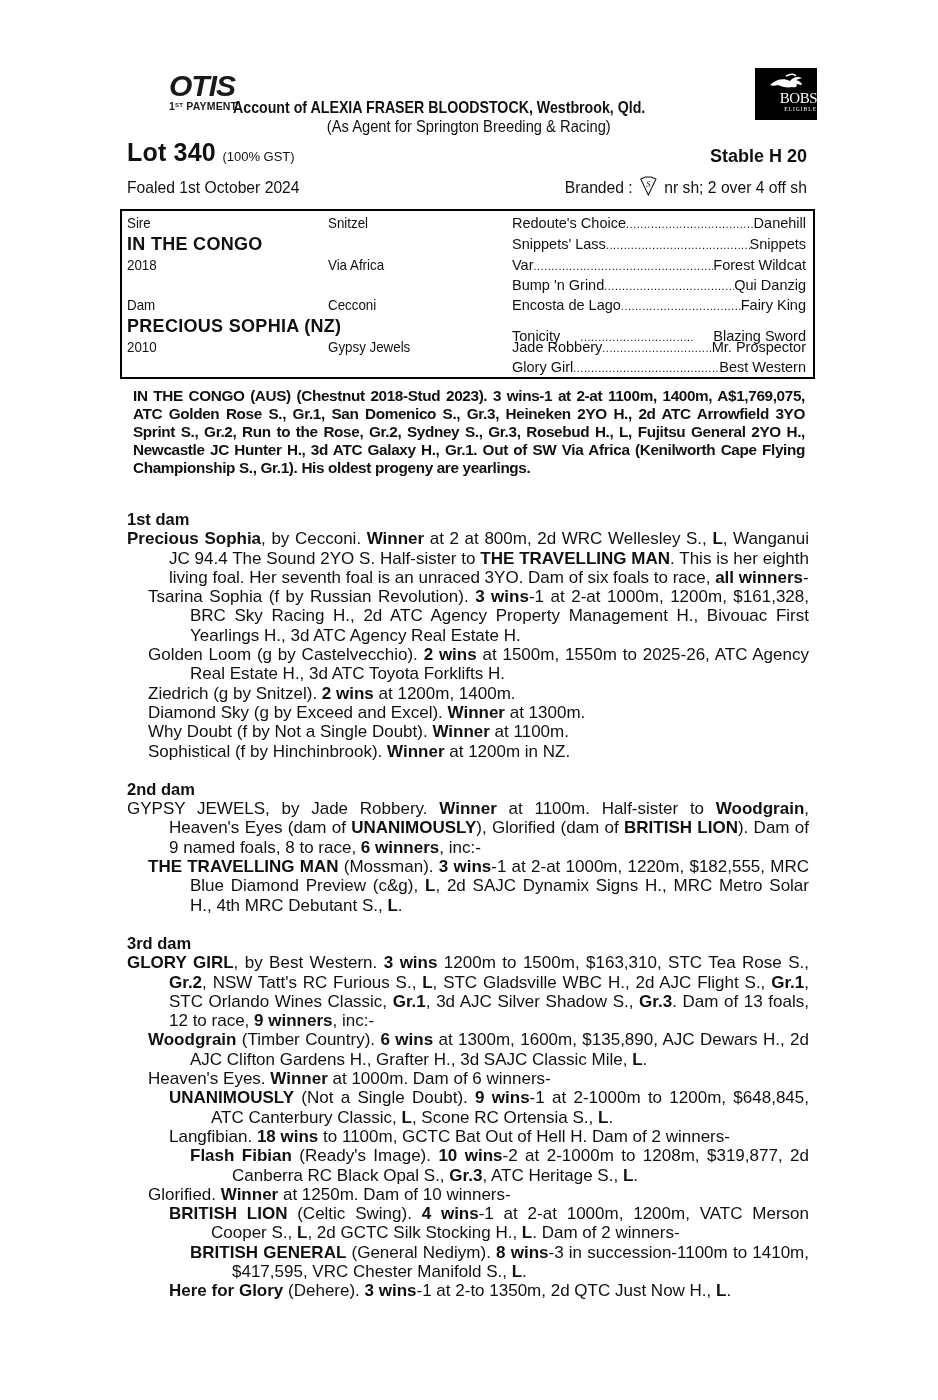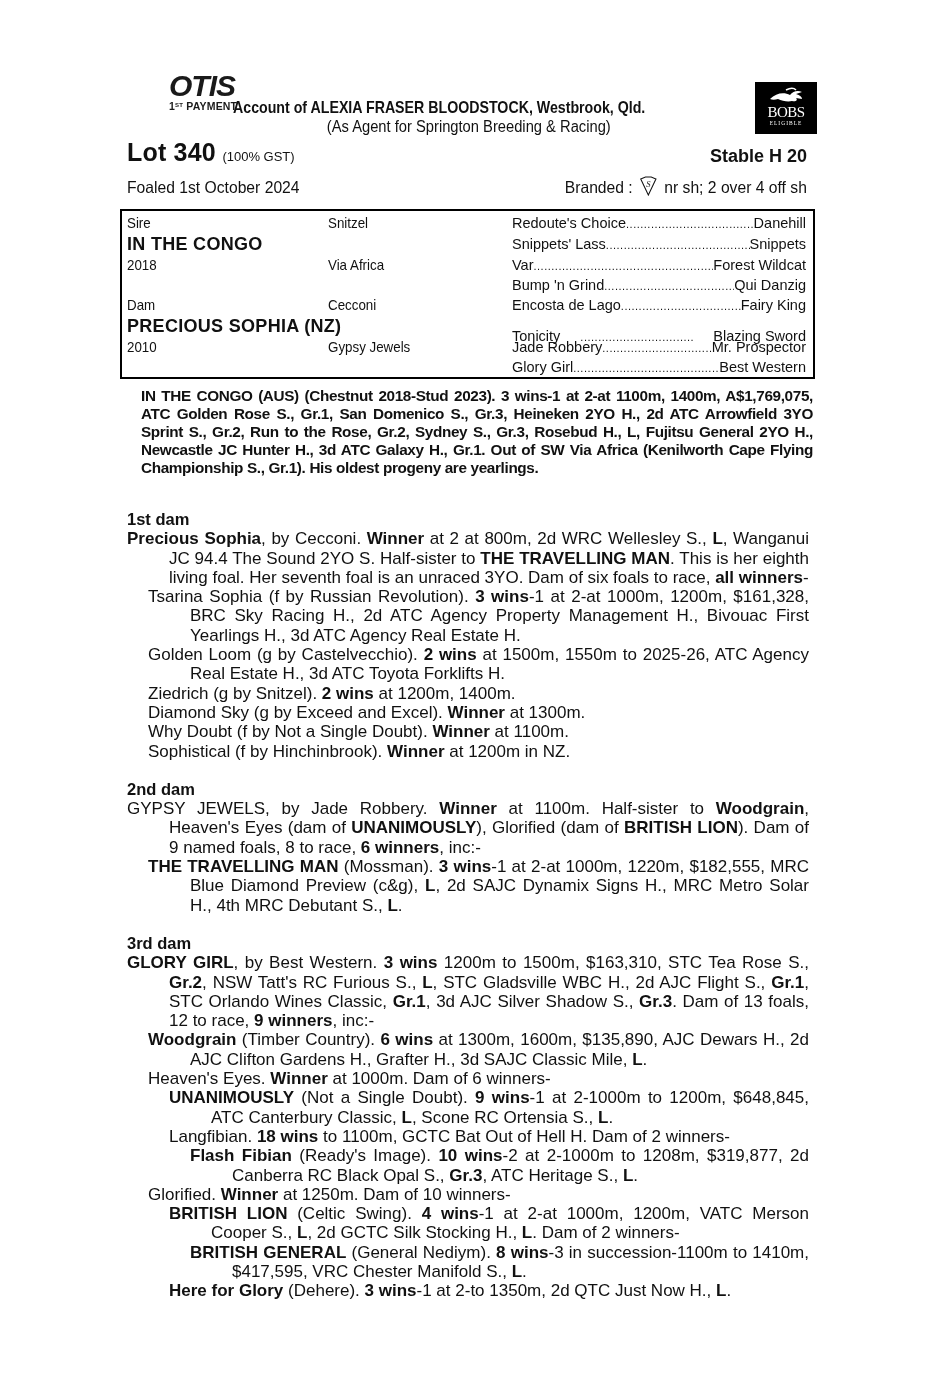--- a/index.html
+++ b/index.html
@@ -4,21 +4,21 @@
 <style>
   html, body { margin: 0; padding: 0; background: #ffffff; }
   body { width: 938px; height: 1400px; position: relative; overflow: hidden; color: #111; }
   .page { position: absolute; left: 0; top: 0; width: 938px; height: 1400px; }
 
   .otis-logo { position: absolute; left: 125px; top: 72px; width: 90px; height: 45px; margin-left: 44px; }
   .otis-mark { font-family: "Liberation Sans", sans-serif; font-weight: 900; font-size: 30px; font-style: italic; letter-spacing: -1px; line-height: 28px; color: #1a1a1a; }
   .otis-sub { font-family: "Liberation Sans", sans-serif; font-weight: 700; font-size: 10.5px; line-height: 12px; color: #1a1a1a; letter-spacing: 0.2px; }
   .otis-sub sup { font-size: 6px; vertical-align: top; position: relative; top: -1px; }
 
-  .bobs-logo { position: absolute; left: 755px; top: 82px; width: 62px; height: 52px; background: #000; color: #fff; text-align: center; }
+  .bobs-logo { position: absolute; left: 755px; top: 68px; width: 62px; height: 52px; background: #000; color: #fff; text-align: right; }
   .bobs-horse { display: block; margin: 5px auto 0; }
   .bobs-word { font-family: "Liberation Serif", serif; font-size: 15px; line-height: 14px; letter-spacing: -0.5px; }
   .bobs-elig { font-family: "Liberation Serif", serif; font-size: 5.5px; letter-spacing: 1px; line-height: 8px; }
 
   .vendor { position: absolute; left: 233px; top: 98px; font-family: "Liberation Sans", sans-serif; font-weight: 700; font-size: 16.5px; transform: scaleX(0.86); transform-origin: left top; white-space: nowrap; }
   .agent { position: absolute; left: 0; width: 938px; top: 118px; text-align: center; font-family: "Liberation Sans", sans-serif; font-size: 16px; transform: scaleX(0.92); transform-origin: 466px 0; white-space: nowrap; }
 
   .lot-line { position: absolute; left: 127px; top: 138px; width: 680px; height: 32px; font-family: "Liberation Sans", sans-serif; white-space: nowrap; }
   .lot-num { font-weight: 900; font-size: 25px; letter-spacing: 0.2px; }
   .gst { font-size: 13px; margin-left: 2px; }
@@ -30,21 +30,21 @@
   .brand-icon { display: inline-block; vertical-align: -3px; margin: 0 2px; }
 
   .pedigree { position: absolute; left: 120px; top: 209px; width: 695px; height: 170px; border: 2px solid #000; box-sizing: border-box; font-family: "Liberation Sans", sans-serif; }
   .ped-cell { position: absolute; font-size: 14.5px; white-space: nowrap; transform: scaleX(0.92); transform-origin: left top; }
   .ped-big { position: absolute; font-size: 18px; font-weight: 900; letter-spacing: 0.3px; white-space: nowrap; }
   .ped-gp { position: absolute; left: 390px; width: 294px; font-size: 14.5px; display: flex; white-space: nowrap; }
   .ped-gp .l { flex: 0 0 auto; }
   .ped-gp .dots { flex: 1 1 auto; overflow: hidden; white-space: nowrap; letter-spacing: 0.5px; font-size: 11px; line-height: 18px; }
   .ped-gp .r { flex: 0 0 auto; }
 
-  .sire-para { position: absolute; left: 133px; top: 387px; width: 672px; font-family: "Liberation Sans", sans-serif; font-weight: 900; font-size: 15.3px; line-height: 18px; text-align: justify; letter-spacing: -0.35px; margin-left: 8px; }
+  .sire-para { position: absolute; left: 133px; top: 387px; width: 672px; font-family: "Liberation Sans", sans-serif; font-weight: 900; font-size: 15.3px; line-height: 18px; text-align: justify; letter-spacing: -0.35px; }
   .sire-para::after { content: ""; }
 
   .dams { position: absolute; left: 127px; top: 510px; width: 682px; font-family: "Liberation Sans", sans-serif; font-size: 17px; line-height: 19.3px; }
   .dam-head { font-weight: 900; font-size: 16.5px; margin: 0; line-height: 19.3px; }
   .entry { text-align: justify; margin: 0; }
   .b { font-weight: 900; }
   .sp { height: 19px; }
   .lv0 { padding-left: 42px; text-indent: -42px; }
   .lv1 { padding-left: 63px; text-indent: -42px; }
   .lv2 { padding-left: 84px; text-indent: -42px; }

